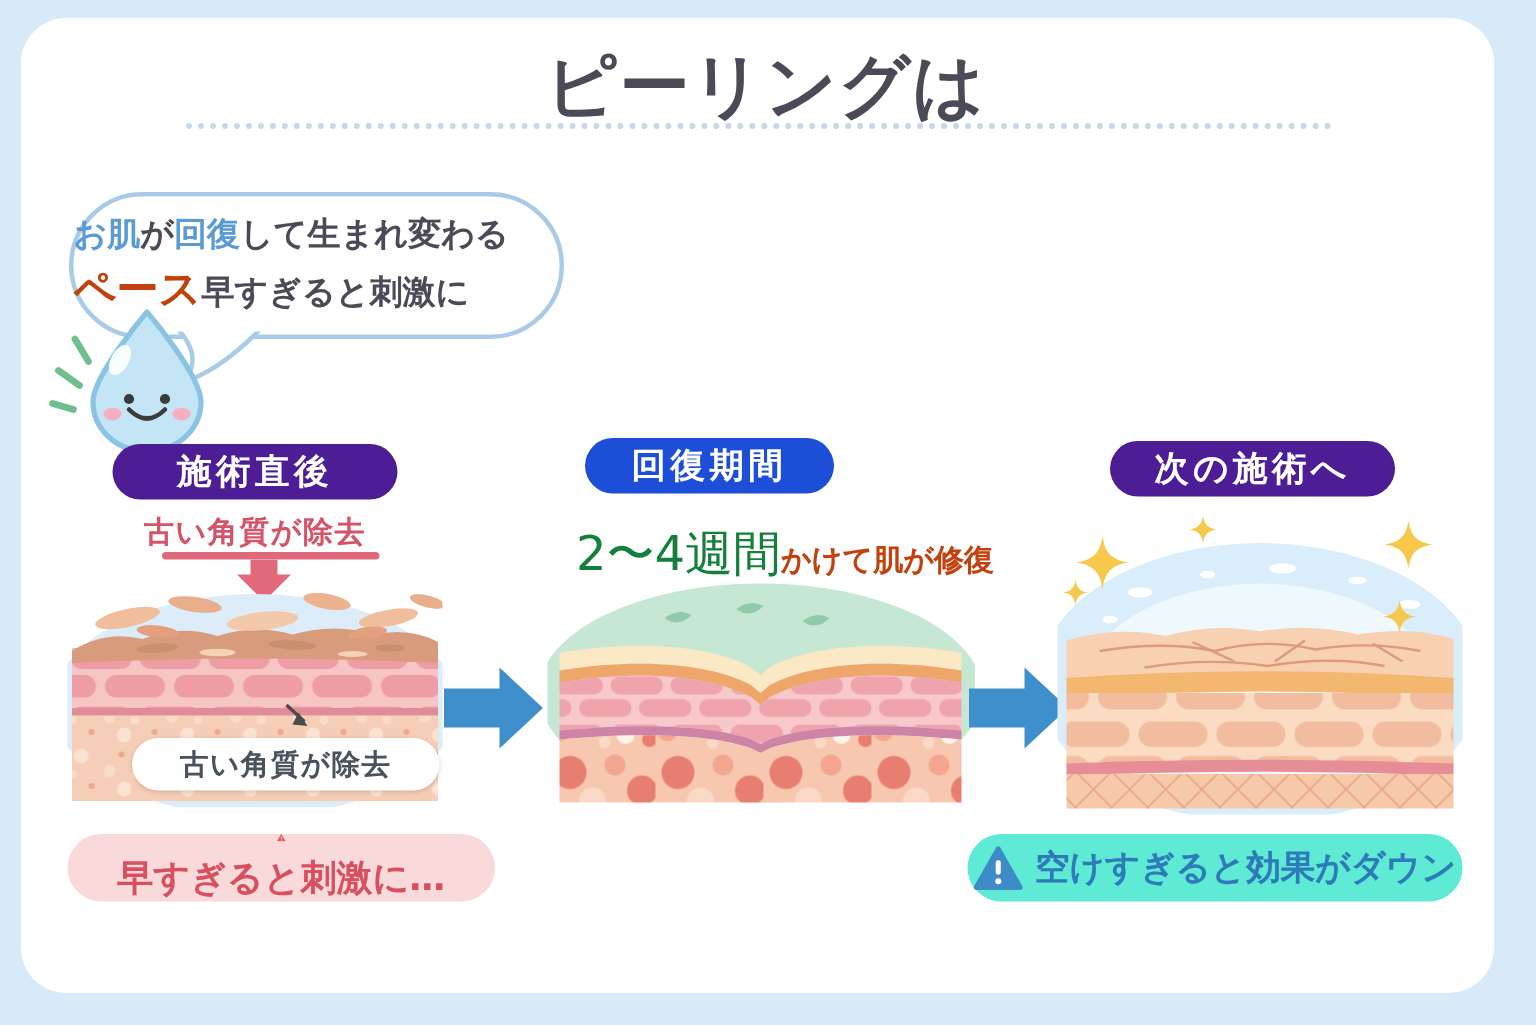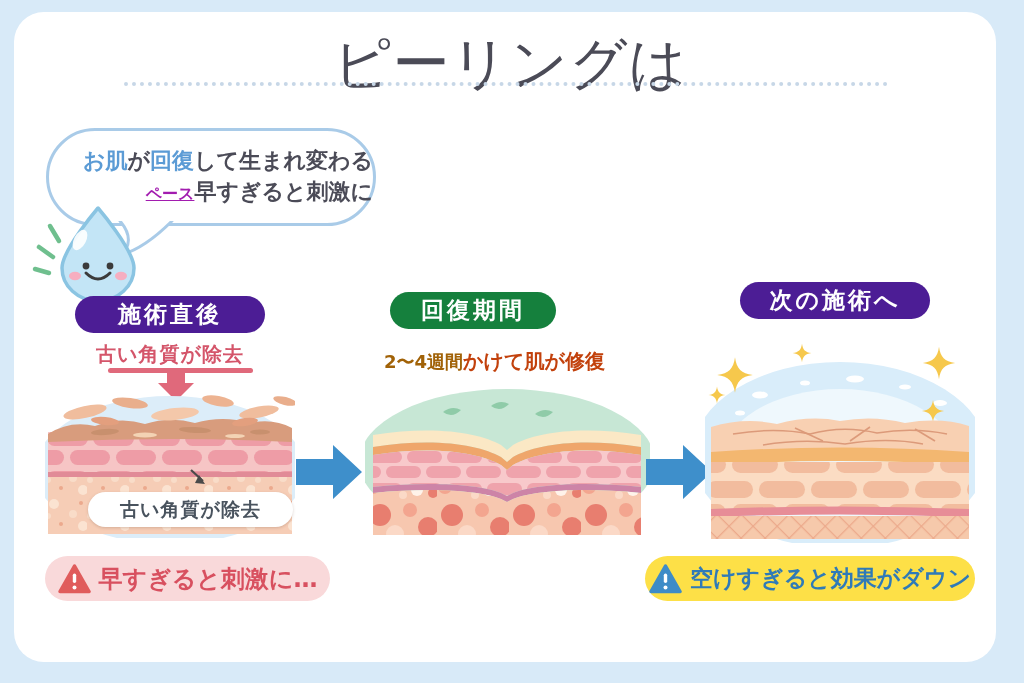--- a/index.html
+++ b/index.html
@@ -12,77 +12,77 @@
   .card{
     position:absolute;left:14px;top:12px;width:982px;height:650px;
     background:#FFFFFF;border-radius:30px;
   }
   
   .title-row{
     position:absolute;top:14px;left:0;width:100%;
     display:flex;justify-content:center;align-items:baseline;
     white-space:nowrap;
   }
-  .title-dark{font-size:57px;font-weight:normal;color:#4B4B57;letter-spacing:1px;margin-left:11px;}
+  .title-dark{font-size:47px;font-weight:bold;color:#4B4B57;letter-spacing:1px;margin-left:11px;}
   .title-pink{font-size:48px;font-weight:bold;color:#E8818C;letter-spacing:1px;}
   .divider{
     position:absolute;top:70px;left:110px;width:764px;height:0;
     border-top:4px dotted #C7D7E7;
   }
   
   .bubble{
     position:absolute;left:32px;top:116px;width:330px;height:98px;
     background:#fff;border:3px solid #A9CBE8;border-radius:50px;
-    display:flex;flex-direction:column;justify-content:center;align-items:flex-end;
+    display:flex;flex-direction:column;justify-content:center;align-items:flex-start;
     box-sizing:border-box;line-height:1.4;white-space:nowrap;
   }
   .bubble-line{font-size:22px;font-weight:bold;color:#4B4B57;}
   .bubble-hl{color:#5B9BD5;}
-  .bubble-hl-big{color:#a21caf;font-size:16px;text-decoration:underline;}
+  .bubble-hl-big{color:#c2410c;font-size:28px;}
   .bubble-tail{position:absolute;left:100px;top:209px;}
   .mascot{position:absolute;left:12px;top:188px;}
   
   .badge{
     position:absolute;height:37px;border-radius:19px;
     display:flex;align-items:center;justify-content:center;
     color:#fff;font-size:23px;font-weight:bold;letter-spacing:3px;white-space:nowrap;
   }
   .badge-blue{background:#4c1d95;}
-  .badge-green{background:#15803d;}
+  .badge-green{background:#1d4ed8;}
   
   .caption-red{
     position:absolute;left:76px;top:329px;width:160px;text-align:center;
     font-size:20px;font-weight:bold;color:#D4556A;letter-spacing:1px;white-space:nowrap;
   }
   .caption-underline{
     position:absolute;left:94px;top:356px;width:145px;height:5px;
     background:#E0697B;border-radius:2.5px;
   }
   .caption-mid{
     position:absolute;left:370px;top:336px;width:280px;
     white-space:nowrap;color:#44566B;
   }
-  .caption-mid .strong{font-size:18px;font-weight:bold;color:#a16207;}
+  .caption-mid .strong{font-size:32px;font-weight:normal;color:#15803d;}
   .caption-mid .rest{font-size:20px;font-weight:bold;color:#c2410c;}
   
   .pill{
     position:absolute;left:74px;top:480px;width:205px;height:35px;
     background:#fff;border-radius:18px;
     display:flex;align-items:center;justify-content:center;
     font-size:19px;font-weight:bold;color:#49535E;letter-spacing:1px;
     box-shadow:0 1px 3px rgba(120,80,60,0.25);white-space:nowrap;
   }
   
   .warning{
     position:absolute;top:544px;height:45px;border-radius:23px;
     display:flex;align-items:center;justify-content:center;gap:8px;
     font-weight:bold;white-space:nowrap;box-sizing:border-box;
   }
-  .warning-red{left:31px;width:285px;background:#F9D9DA;color:#D8505F;font-size:24px;}
-  .warning-blue{left:631px;width:330px;background:#fde047;color:#2F7AB8;font-size:23px;}
+  .warning-red{left:31px;width:285px;background:#F9D9DA;color:#D8505F;font-size:24px;flex-direction:column;}
+  .warning-blue{left:631px;width:330px;background:#5eead4;color:#2F7AB8;font-size:23px;}
 </style>
 </head>
 <body>
 
 <div>
   <div class="card">
 
     <div class="title-row">
       <span class="title-dark">ピーリングは</span>
     </div>
@@ -114,21 +114,21 @@
       <ellipse cx="95" cy="76" rx="6" ry="4.2" fill="#F6AEC0"></ellipse>
       <path d="M60 73 Q72 85 84 73" fill="none" stroke="#3B3B3B" stroke-width="3" stroke-linecap="round"></path>
     </svg>
 
     <div class="badge badge-blue" style="left:61px;top:284px;width:190px;">
       <span>施術直後</span>
     </div>
     <div class="badge badge-green" style="left:376px;top:280px;width:166px;">
       <span>回復期間</span>
     </div>
-    <div class="badge badge-blue" style="left:726px;top:270px;width:190px;">
+    <div class="badge badge-blue" style="left:726px;top:282px;width:190px;">
       <span>次の施術へ</span>
     </div>
 
     <div class="caption-red">古い角質が除去</div>
     <div class="caption-underline"></div>
     <svg class="abs" style="left:144px;top:361px;" width="36" height="28" viewBox="0 0 36 28">
       <polygon points="9,0 27,0 27,10 36,10 18,28 0,10 9,10" fill="#E0697B"></polygon>
     </svg>
 
     <div class="caption-mid">

